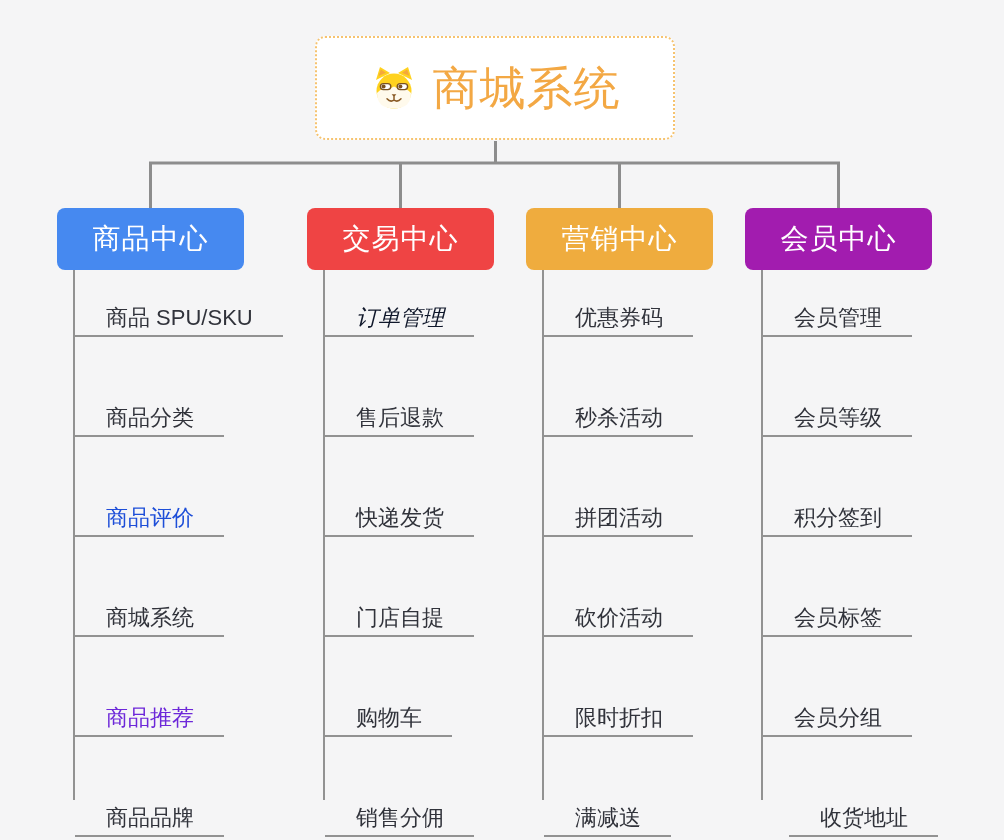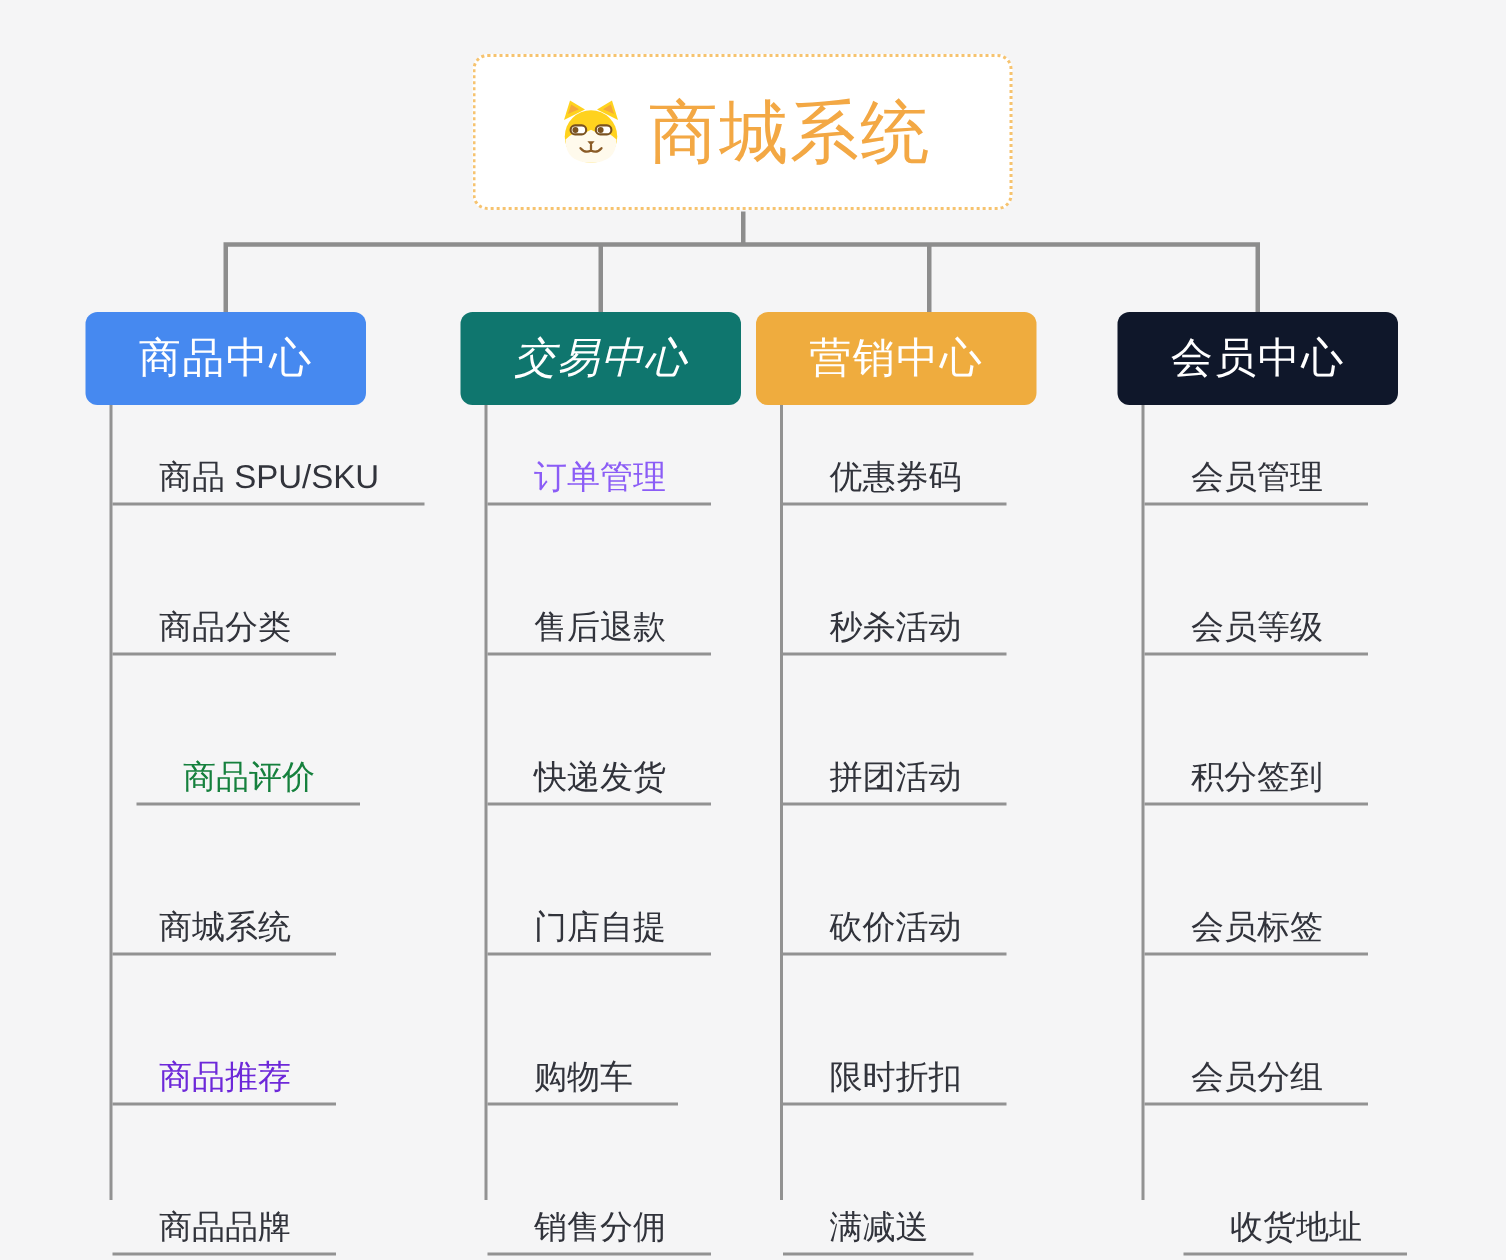--- a/index.html
+++ b/index.html
@@ -109,57 +109,57 @@
       <div class="column" style="left: 57px;">
         <div class="branch-header" style="background: rgb(70, 137, 240);">商品中心</div>
         <div class="items">
           <div class="item">
             <span class="item-label" style="color: rgb(49, 51, 59);">商品 SPU/SKU</span>
           </div>
           <div class="item">
             <span class="item-label" style="color: rgb(49, 51, 59);">商品分类</span>
           </div>
           <div class="item">
-            <span class="item-label" style="color: #15803d; margin-left: 16px;">商品评价</span>
+            <span class="item-label" style="color: #1d4ed8;">商品评价</span>
           </div>
           <div class="item">
             <span class="item-label" style="color: rgb(49, 51, 59);">商城系统</span>
           </div>
           <div class="item">
             <span class="item-label" style="color: #6d28d9;">商品推荐</span>
           </div>
           <div class="item">
             <span class="item-label" style="color: rgb(49, 51, 59);">商品品牌</span>
           </div>
         </div>
       </div>
       <div class="column" style="left: 307px;">
-        <div class="branch-header" style="background: #0f766e; font-style: italic;">交易中心</div>
-        <div class="items">
-          <div class="item">
-            <span class="item-label" style="color: #8b5cf6;">订单管理</span>
+        <div class="branch-header" style="background: #ef4444;">交易中心</div>
+        <div class="items">
+          <div class="item">
+            <span class="item-label" style="color: #0f172a; font-style: italic;">订单管理</span>
           </div>
           <div class="item">
             <span class="item-label" style="color: rgb(49, 51, 59);">售后退款</span>
           </div>
           <div class="item">
             <span class="item-label" style="color: rgb(49, 51, 59);">快递发货</span>
           </div>
           <div class="item">
             <span class="item-label" style="color: rgb(49, 51, 59);">门店自提</span>
           </div>
           <div class="item">
             <span class="item-label" style="color: rgb(49, 51, 59);">购物车</span>
           </div>
           <div class="item">
             <span class="item-label" style="color: rgb(49, 51, 59);">销售分佣</span>
           </div>
         </div>
       </div>
-      <div class="column" style="left: 504px;">
+      <div class="column" style="left: 526px;">
         <div class="branch-header" style="background: rgb(239, 172, 62);">营销中心</div>
         <div class="items">
           <div class="item">
             <span class="item-label" style="color: rgb(49, 51, 59);">优惠券码</span>
           </div>
           <div class="item">
             <span class="item-label" style="color: rgb(49, 51, 59);">秒杀活动</span>
           </div>
           <div class="item">
             <span class="item-label" style="color: rgb(49, 51, 59);">拼团活动</span>
@@ -169,21 +169,21 @@
           </div>
           <div class="item">
             <span class="item-label" style="color: rgb(49, 51, 59);">限时折扣</span>
           </div>
           <div class="item">
             <span class="item-label" style="color: rgb(49, 51, 59);">满减送</span>
           </div>
         </div>
       </div>
       <div class="column" style="left: 745px;">
-        <div class="branch-header" style="background: #0f172a;">会员中心</div>
+        <div class="branch-header" style="background: #a21caf;">会员中心</div>
         <div class="items">
           <div class="item">
             <span class="item-label" style="color: rgb(49, 51, 59);">会员管理</span>
           </div>
           <div class="item">
             <span class="item-label" style="color: rgb(49, 51, 59);">会员等级</span>
           </div>
           <div class="item">
             <span class="item-label" style="color: rgb(49, 51, 59);">积分签到</span>
           </div>

